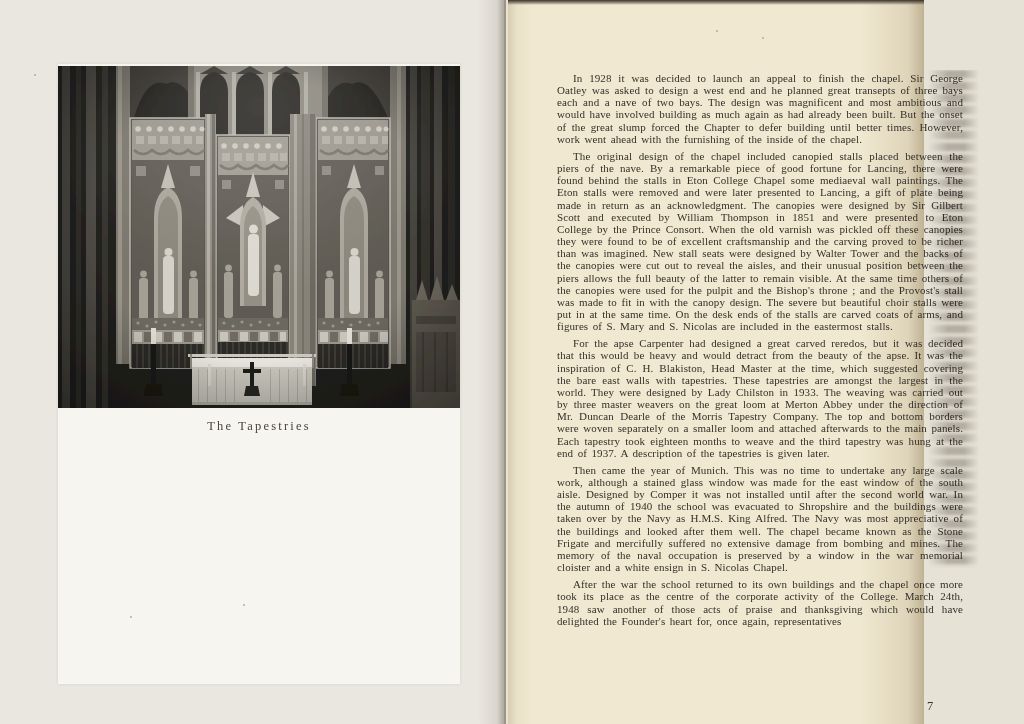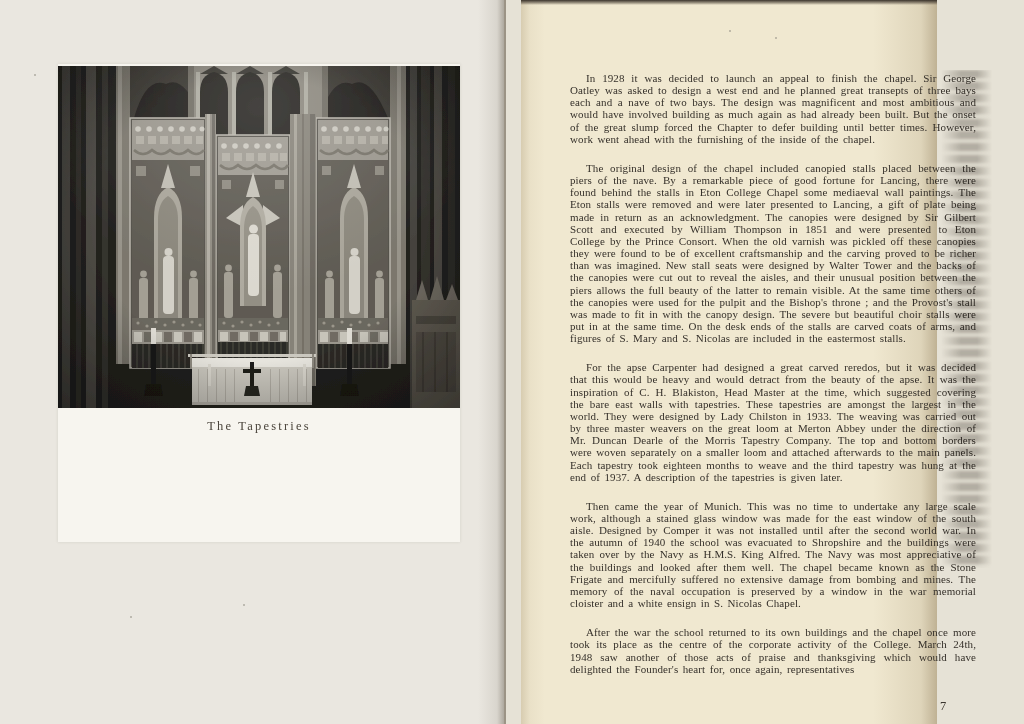--- a/index.html
+++ b/index.html
@@ -12,47 +12,47 @@
   }
   .page { position: absolute; top: 0; height: 724px; }
   .page-left {
     left: 0; width: 506px;
     background:
       linear-gradient(to left, rgba(92,84,70,0.42), rgba(92,84,70,0.12) 7px, rgba(92,84,70,0) 26px),
       #eae7e0;
     border-right: 2px solid #9c9486;
   }
   .page-right {
-    left: 521px; width: 416px;
+    left: 508px; width: 416px;
     background:
       linear-gradient(to right, rgba(128,106,64,0.22), rgba(128,106,64,0.06) 9px, rgba(128,106,64,0) 24px),
       linear-gradient(to left, rgba(118,96,58,0.40), rgba(130,110,70,0.16) 16px, rgba(0,0,0,0) 64px),
       #f0e8d0;
   }
   .top-edge {
     position: absolute; left: 0; top: 0; width: 100%; height: 5px;
     background: linear-gradient(to bottom, rgba(50,43,36,0.95), rgba(82,72,60,0.5) 60%, rgba(0,0,0,0));
   }
   .plate {
-    position: absolute; left: 58px; top: 64px; width: 402px; height: 478px;
+    position: absolute; left: 58px; top: 64px; width: 402px; height: 620px;
     background: #f7f5ef;
     box-shadow: 0 0 3px rgba(60,55,45,0.12);
   }
   .photo { position: absolute; left: 0; top: 2px; width: 402px; height: 342px; display: block; }
   .caption {
     position: absolute; left: 0; top: 355px; width: 100%;
     text-align: center; font-size: 12.5px; letter-spacing: 2.2px; color: #4a443b;
   }
   .text-block {
     position: absolute; left: 49px; top: 72px; width: 406px;
     color: #35302a; font-size: 11px; line-height: 12.15px;
     text-align: justify; word-spacing: 1.6px; letter-spacing: 0.1px;
   }
   .text-block p { margin: 0; text-indent: 16px; }
-  .text-block p + p { margin-top: 17px; }
+  .text-block p + p { margin-top: 5px; }
   .smudge {
     position: absolute; left: 420px; top: 70px; width: 58px; height: 498px;
     background: repeating-linear-gradient(180deg,
       rgba(56,48,38,0.34) 0px, rgba(56,48,38,0.34) 8px,
       rgba(56,48,38,0.05) 8px, rgba(56,48,38,0.05) 12.15px);
     filter: blur(1.4px);
     mix-blend-mode: multiply;
     -webkit-mask-image: linear-gradient(to right, transparent, #000 35%, #000 62%, transparent 88%);
     mask-image: linear-gradient(to right, transparent, #000 35%, #000 62%, transparent 88%);
     opacity: 0.85;

